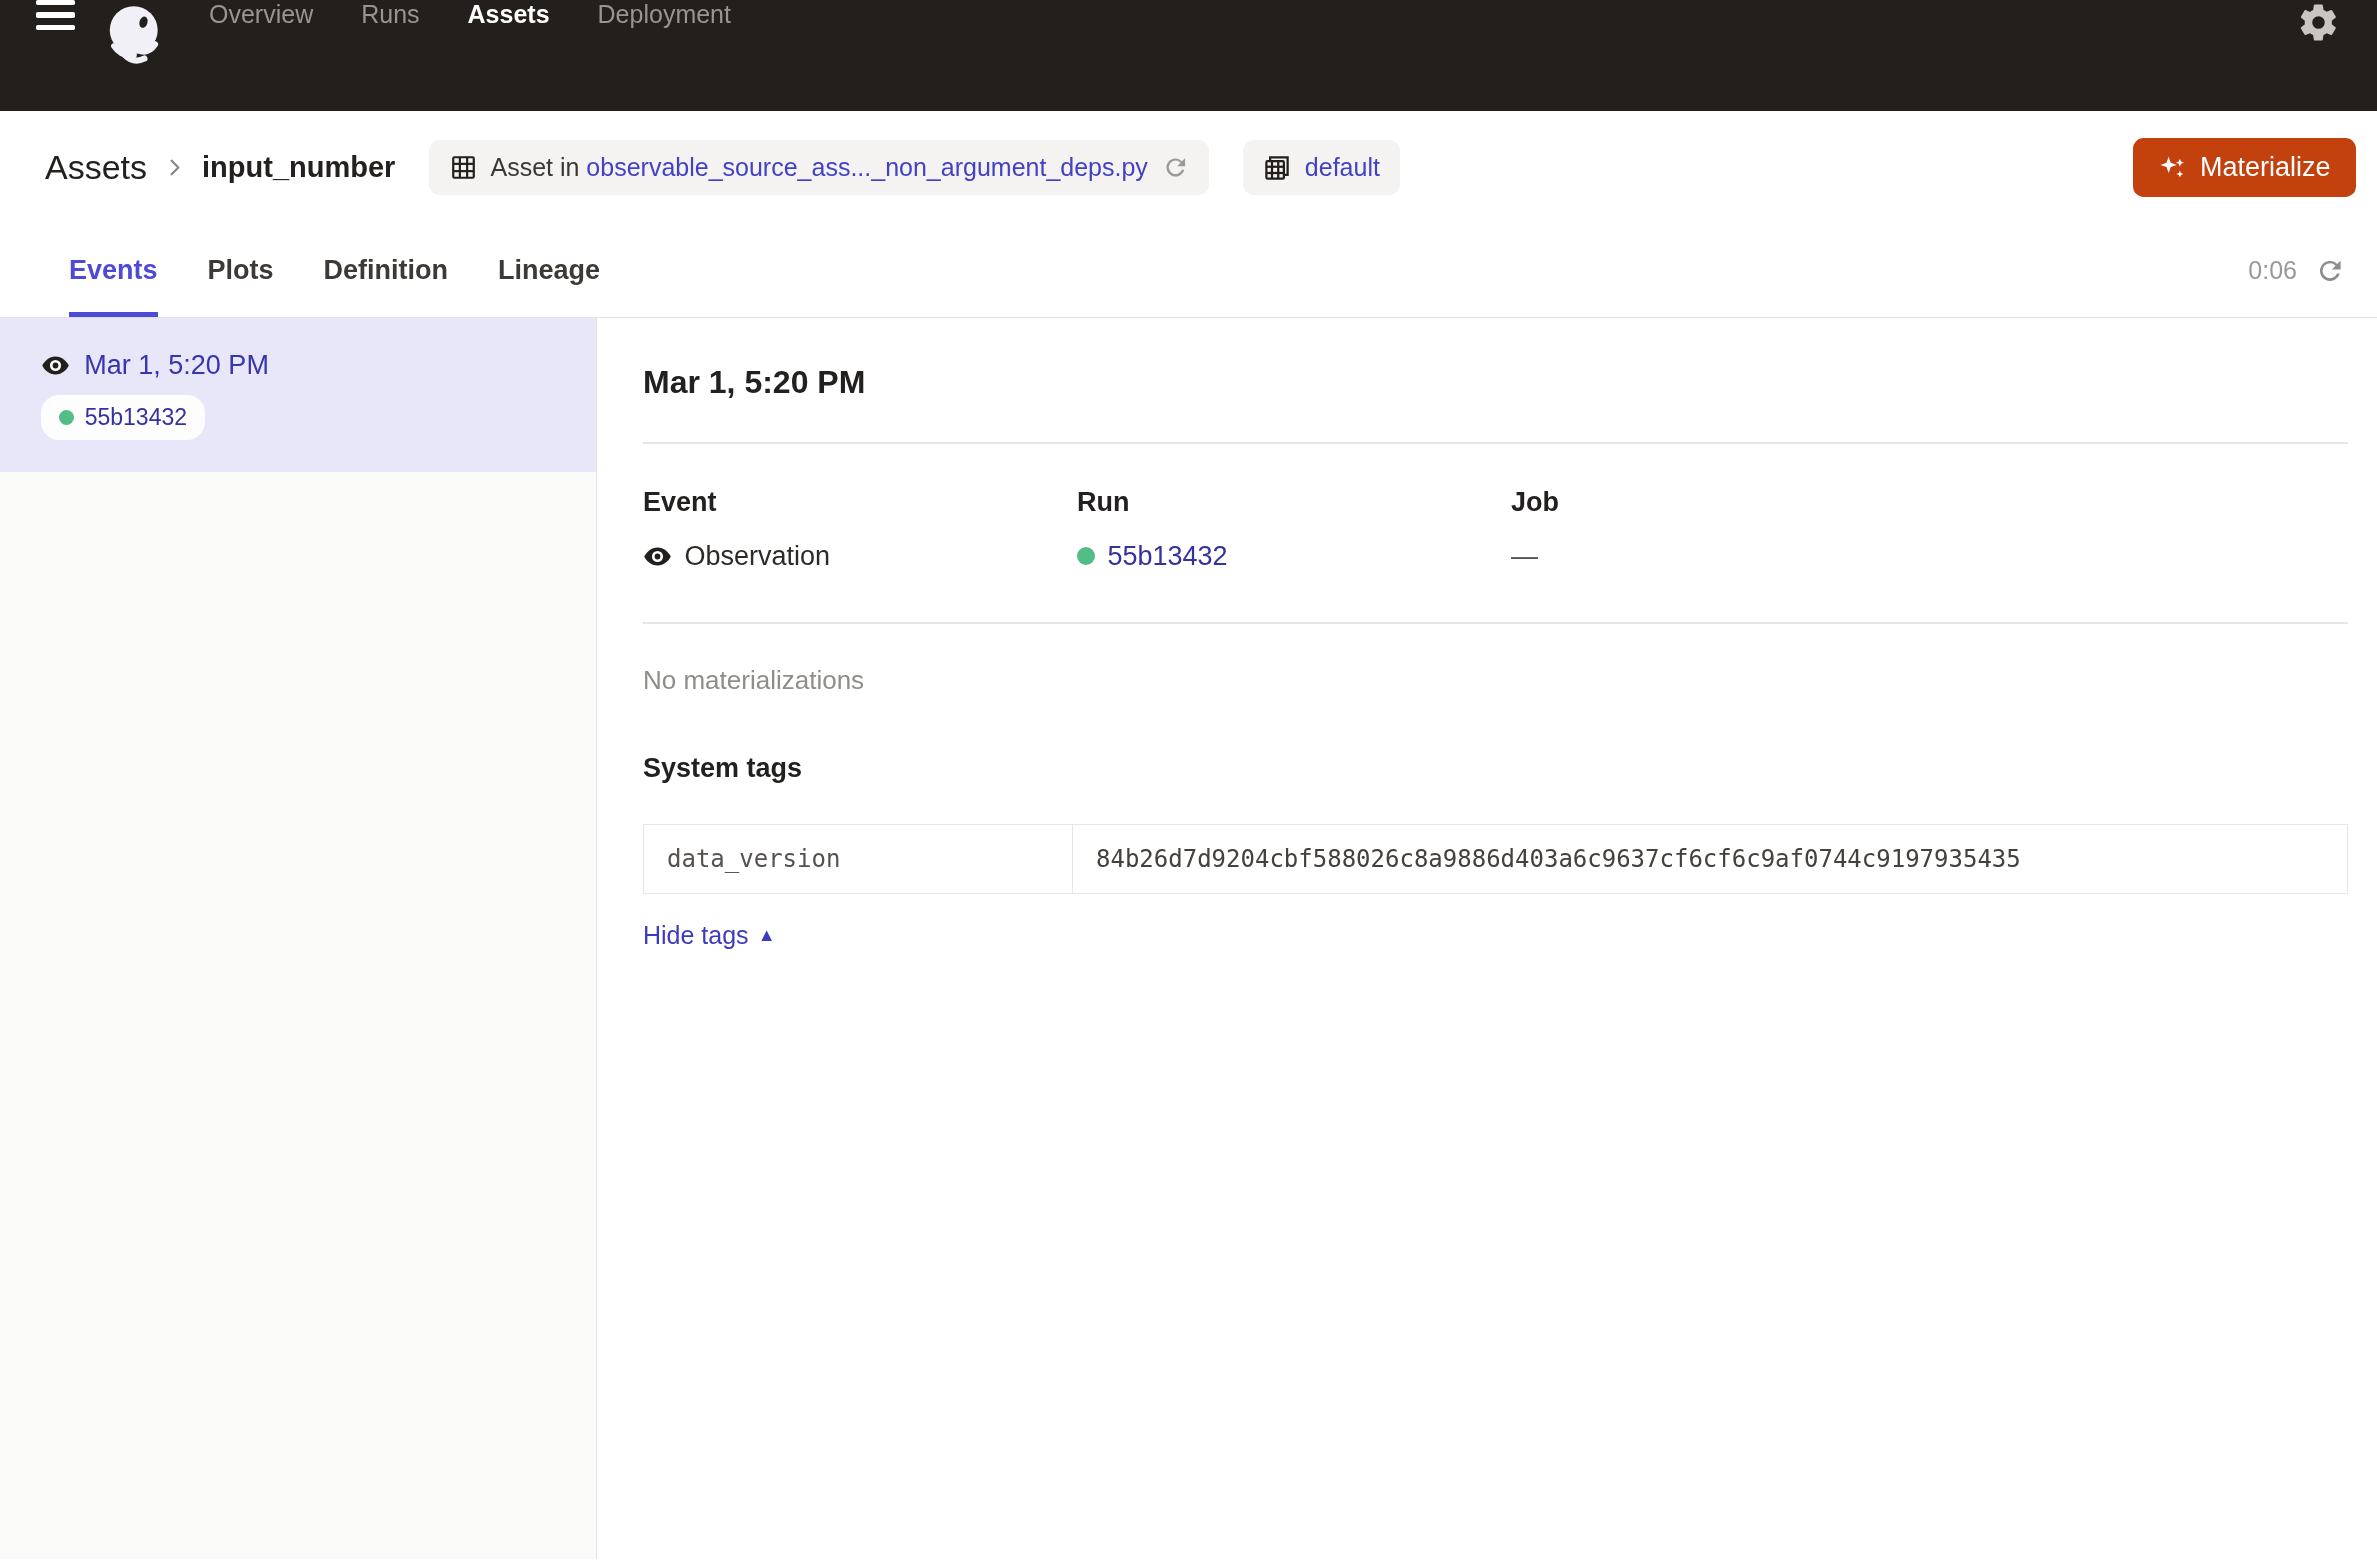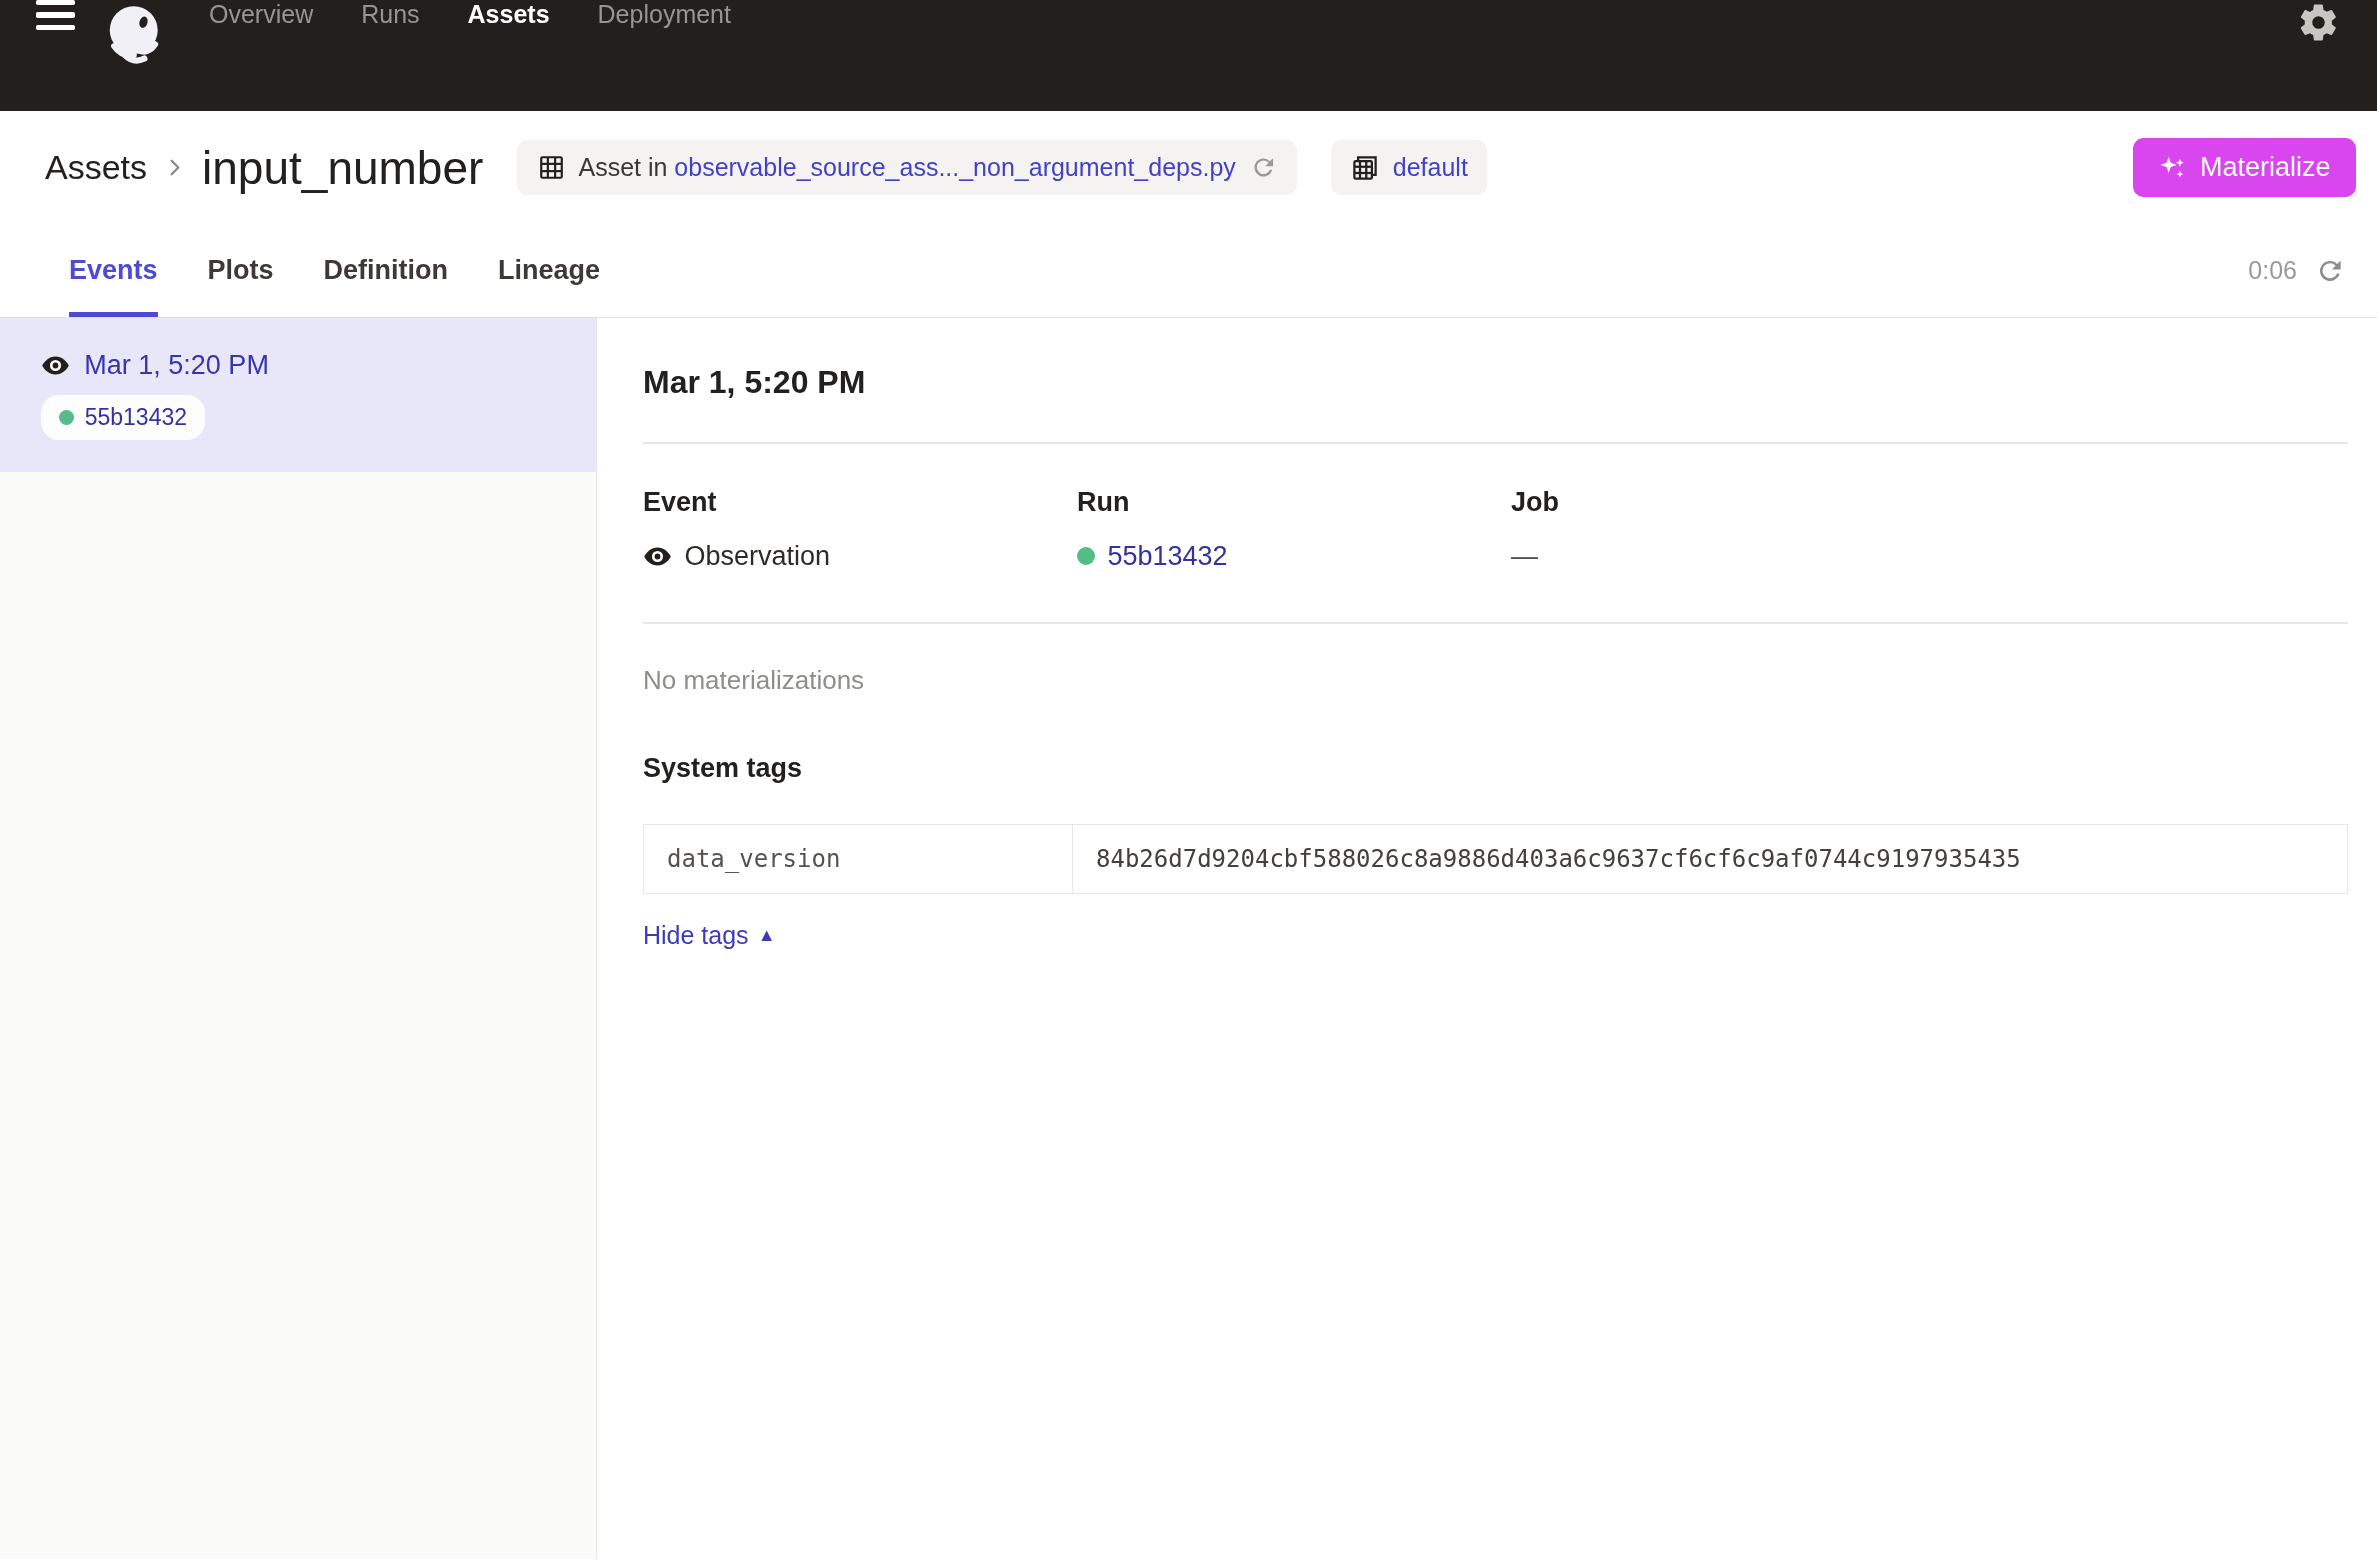--- a/index.html
+++ b/index.html
@@ -18,28 +18,28 @@
   .searchbox { width:311px; height:57px; background:#3a3632; border-radius:30px; display:flex; align-items:center; padding-right:10.7px; cursor:text; }
   .search-circle { width:52px; height:52px; margin-left:2.7px; border-radius:50%; background:#282420; display:flex; align-items:center; justify-content:center; }
   .search-placeholder { margin-left:16px; font-size:26px; color:#b6b2ae; }
   .search-kbd { margin-left:auto; min-width:39px; height:43px; background:#56524e; border-radius:8px; color:#ddd9d5; font-size:23px; display:flex; align-items:center; justify-content:center; }
   .gear-btn { margin-left:39px; width:45px; height:45px; display:flex; align-items:center; justify-content:center; cursor:pointer; }
 
   
   .header-row { height:113px; background:#fff; display:flex; align-items:center; padding:0 21.4px 0 45px; }
   .crumb-root { font-size:34px; color:#23211f; cursor:pointer; }
   .crumb-sep { margin:0 16px; color:#8a8886; display:flex; align-items:center; }
-  .crumb-current { font-size:46px; font-weight:400; color:#23211f; }
+  .crumb-current { font-size:29px; font-weight:700; color:#23211f; }
   .pill { display:flex; align-items:center; background:#f4f3f1; border-radius:10.7px; height:55px; padding:0 19.6px; margin-left:34px; }
   .pill .txt { font-size:25px; color:#3b3734; margin-left:12.5px; white-space:nowrap; }
   .pill a.lnk, .lnk { color:#4341c4; text-decoration:none; cursor:pointer; }
   .pill .reload { margin-left:14.3px; display:flex; cursor:pointer; }
   .pill.group-pill .txt { color:#4341c4; }
   .header-row .spacer { flex:1; }
-  .materialize-btn { display:flex; align-items:center; gap:12.5px; background:#d946ef; border:none; border-radius:10.7px; height:59px; padding:0 25px; cursor:pointer; }
+  .materialize-btn { display:flex; align-items:center; gap:12.5px; background:#c2410c; border:none; border-radius:10.7px; height:59px; padding:0 25px; cursor:pointer; }
   .materialize-btn .lbl { color:#fff; font-size:27px; font-weight:500; font-family:"Liberation Sans", sans-serif; }
 
   
   .tabs-row { height:94px; display:flex; align-items:stretch; padding:0 32px 0 45px; border-bottom:1.8px solid #e3e1de; }
   .tab { display:flex; align-items:center; margin-right:50px; font-size:27px; font-weight:600; color:#3d3936; cursor:pointer; border-bottom:5.4px solid transparent; border-top:5.4px solid transparent; }
   .tab.active { color:#4f4ad6; border-bottom-color:#4f4ad6;margin-left:24px; }
   .tabs-row .spacer { flex:1; }
   .refresh-zone { display:flex; align-items:center; gap:18px; }
   .timer { font-size:25px; color:#9b9997; }
   .refresh-icon { display:flex; cursor:pointer; }

